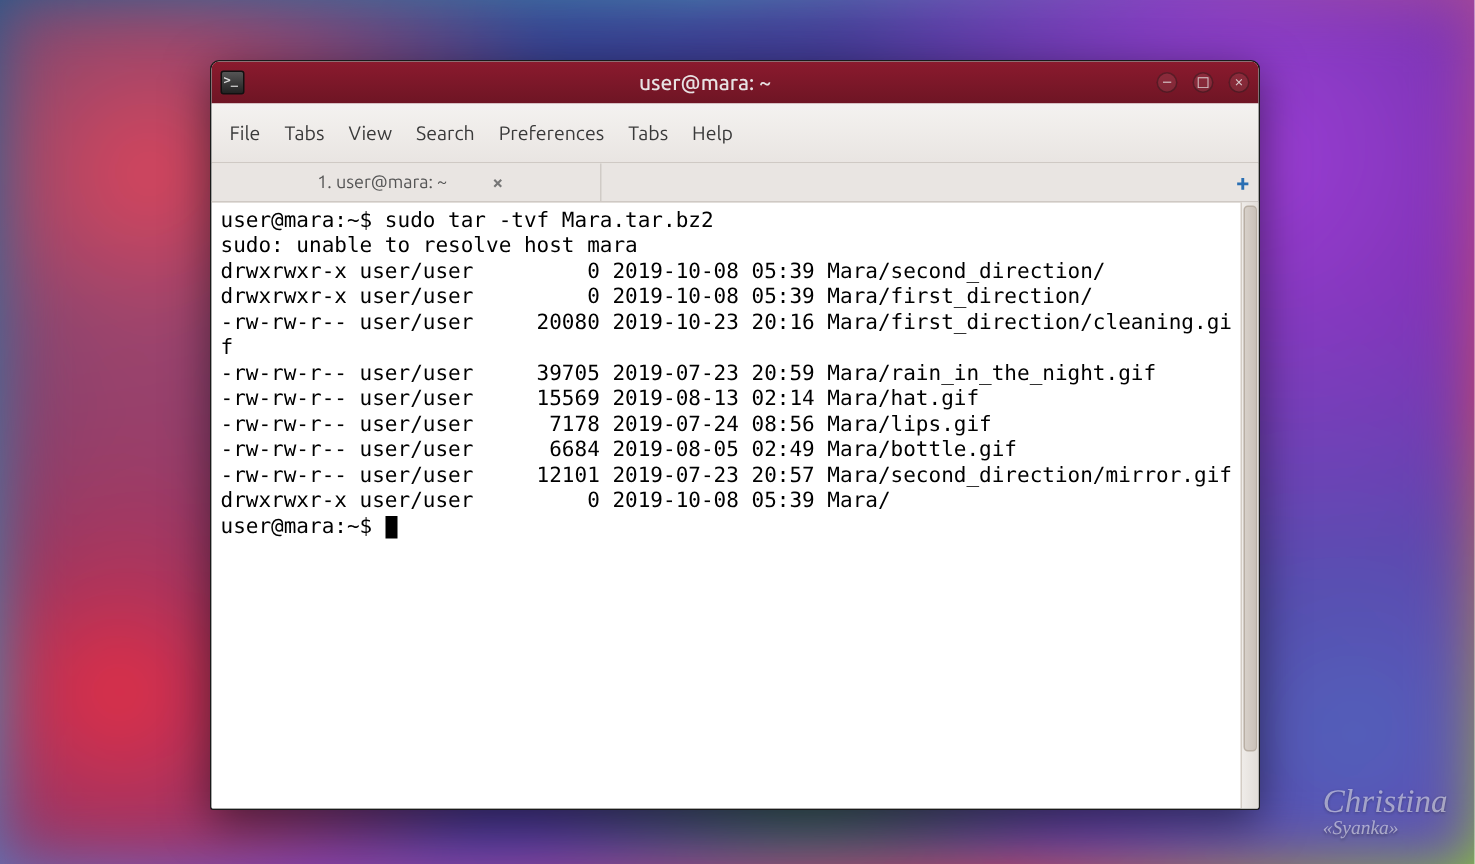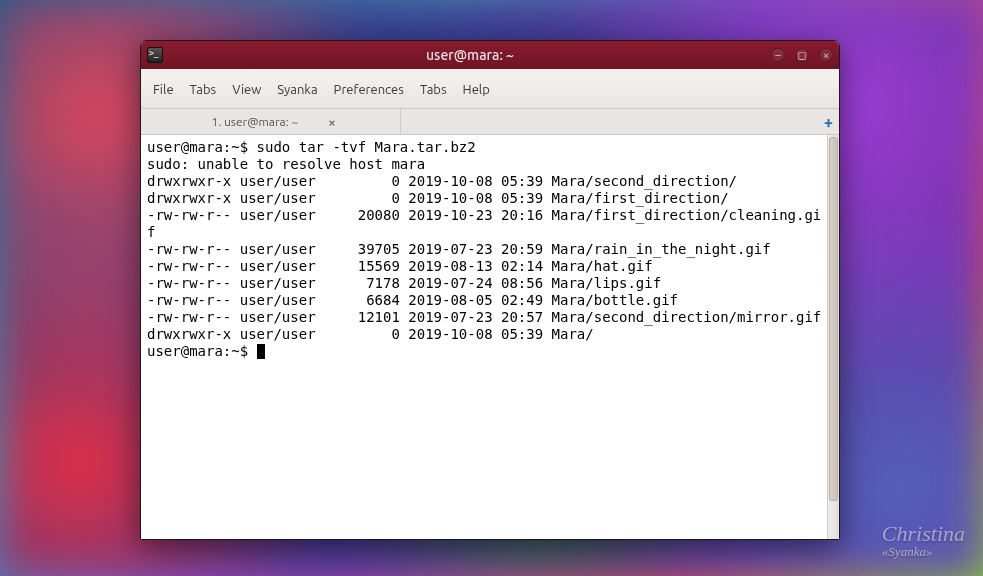--- a/index.html
+++ b/index.html
@@ -179,21 +179,21 @@
       <div class="ctrl">–</div>
       <div class="ctrl">◻</div>
       <div class="ctrl">×</div>
     </div>
   </div>
 
   <div class="menubar">
     <div class="mitem">File</div>
     <div class="mitem">Tabs</div>
     <div class="mitem">View</div>
-    <div class="mitem">Syanka</div>
+    <div class="mitem">Search</div>
     <div class="mitem">Preferences</div>
     <div class="mitem">Tabs</div>
     <div class="mitem">Help</div>
   </div>
 
   <div class="tabbar">
     <div class="tab">
       <span>1. user@mara: ~</span>
       <span class="close-x">×</span>
     </div>

